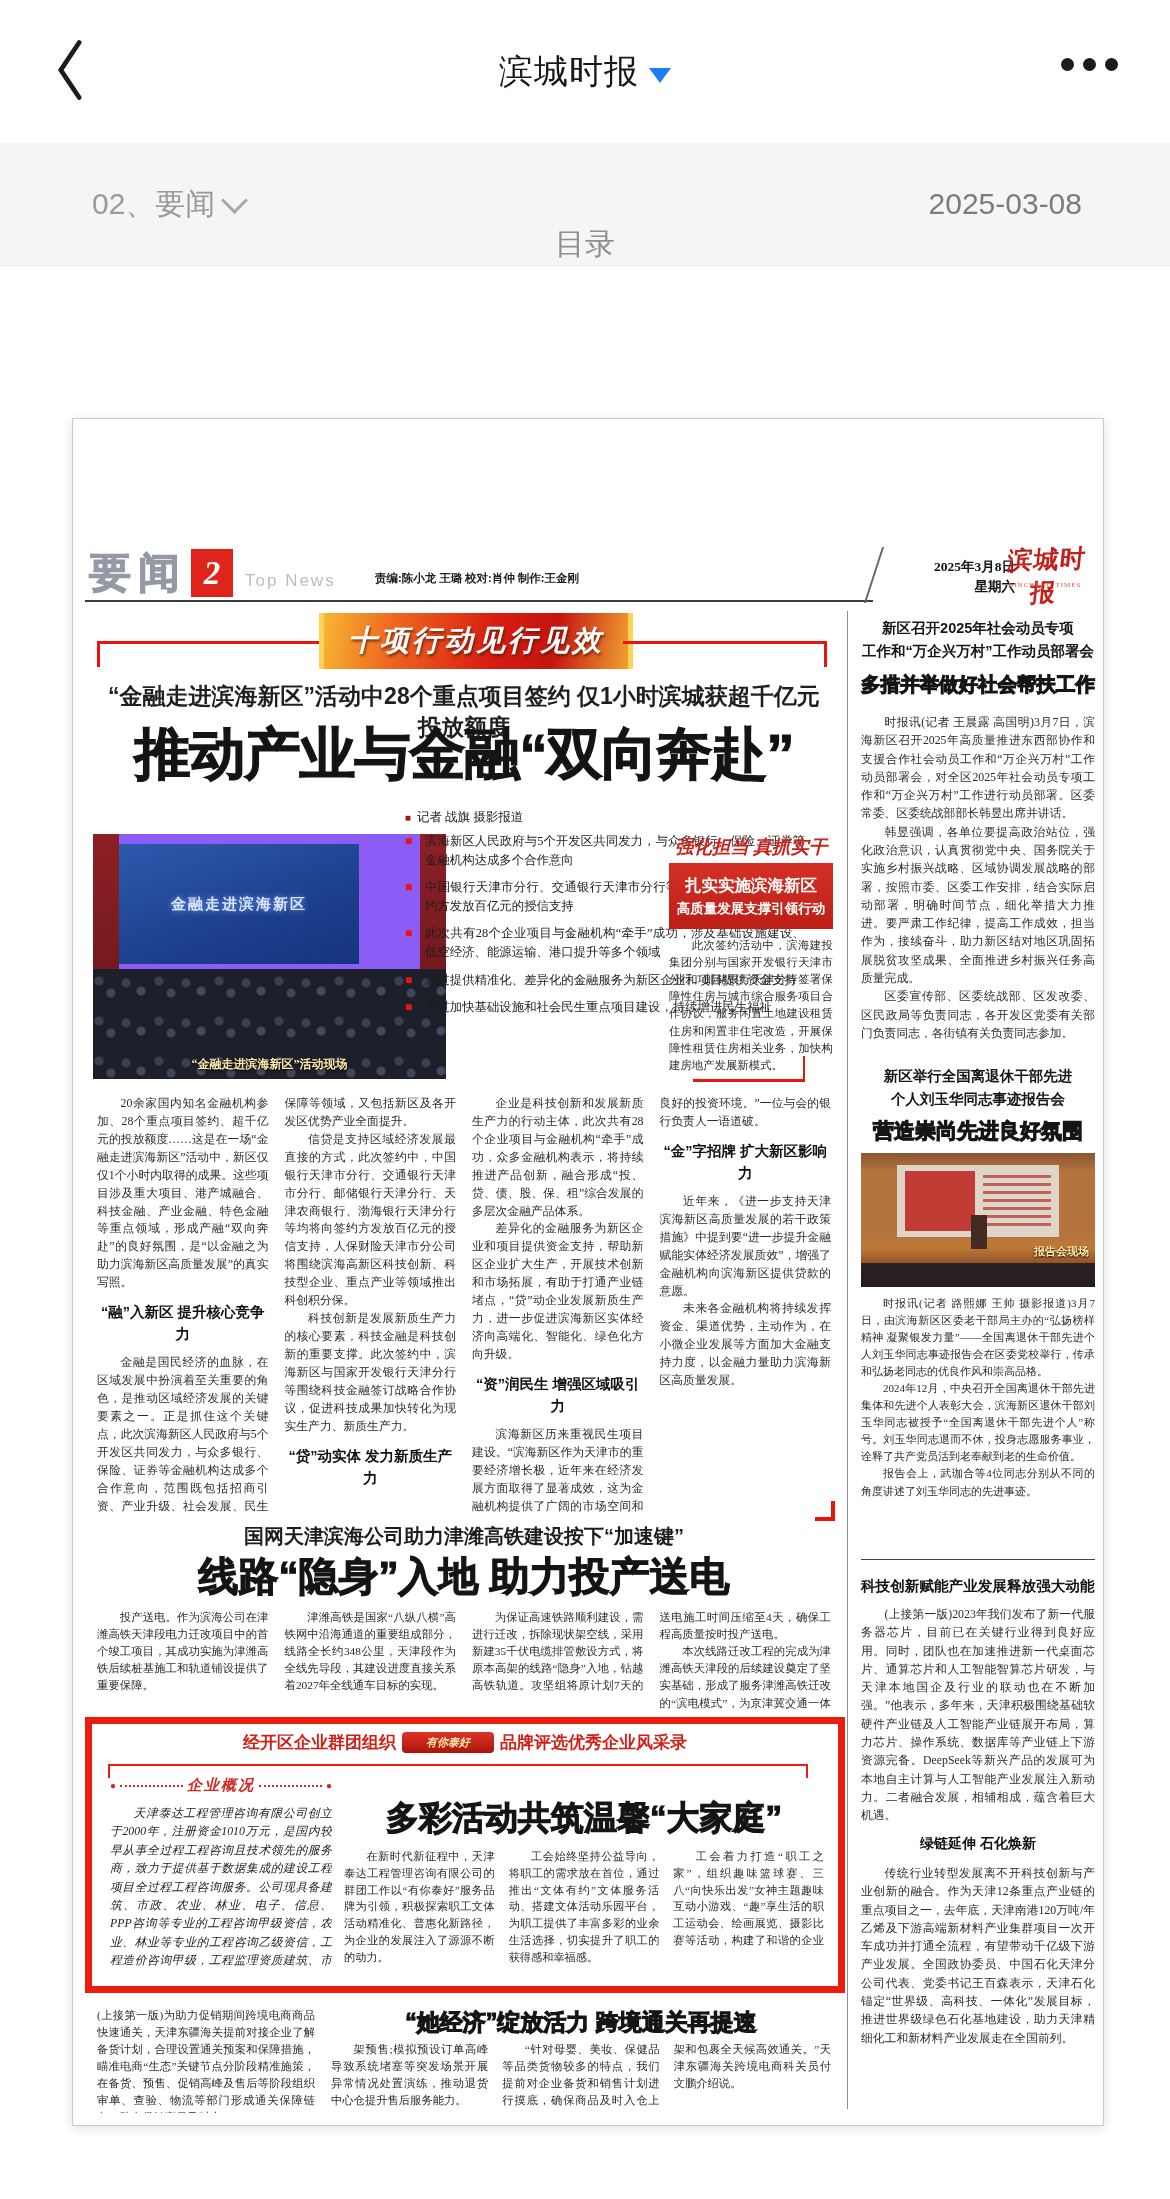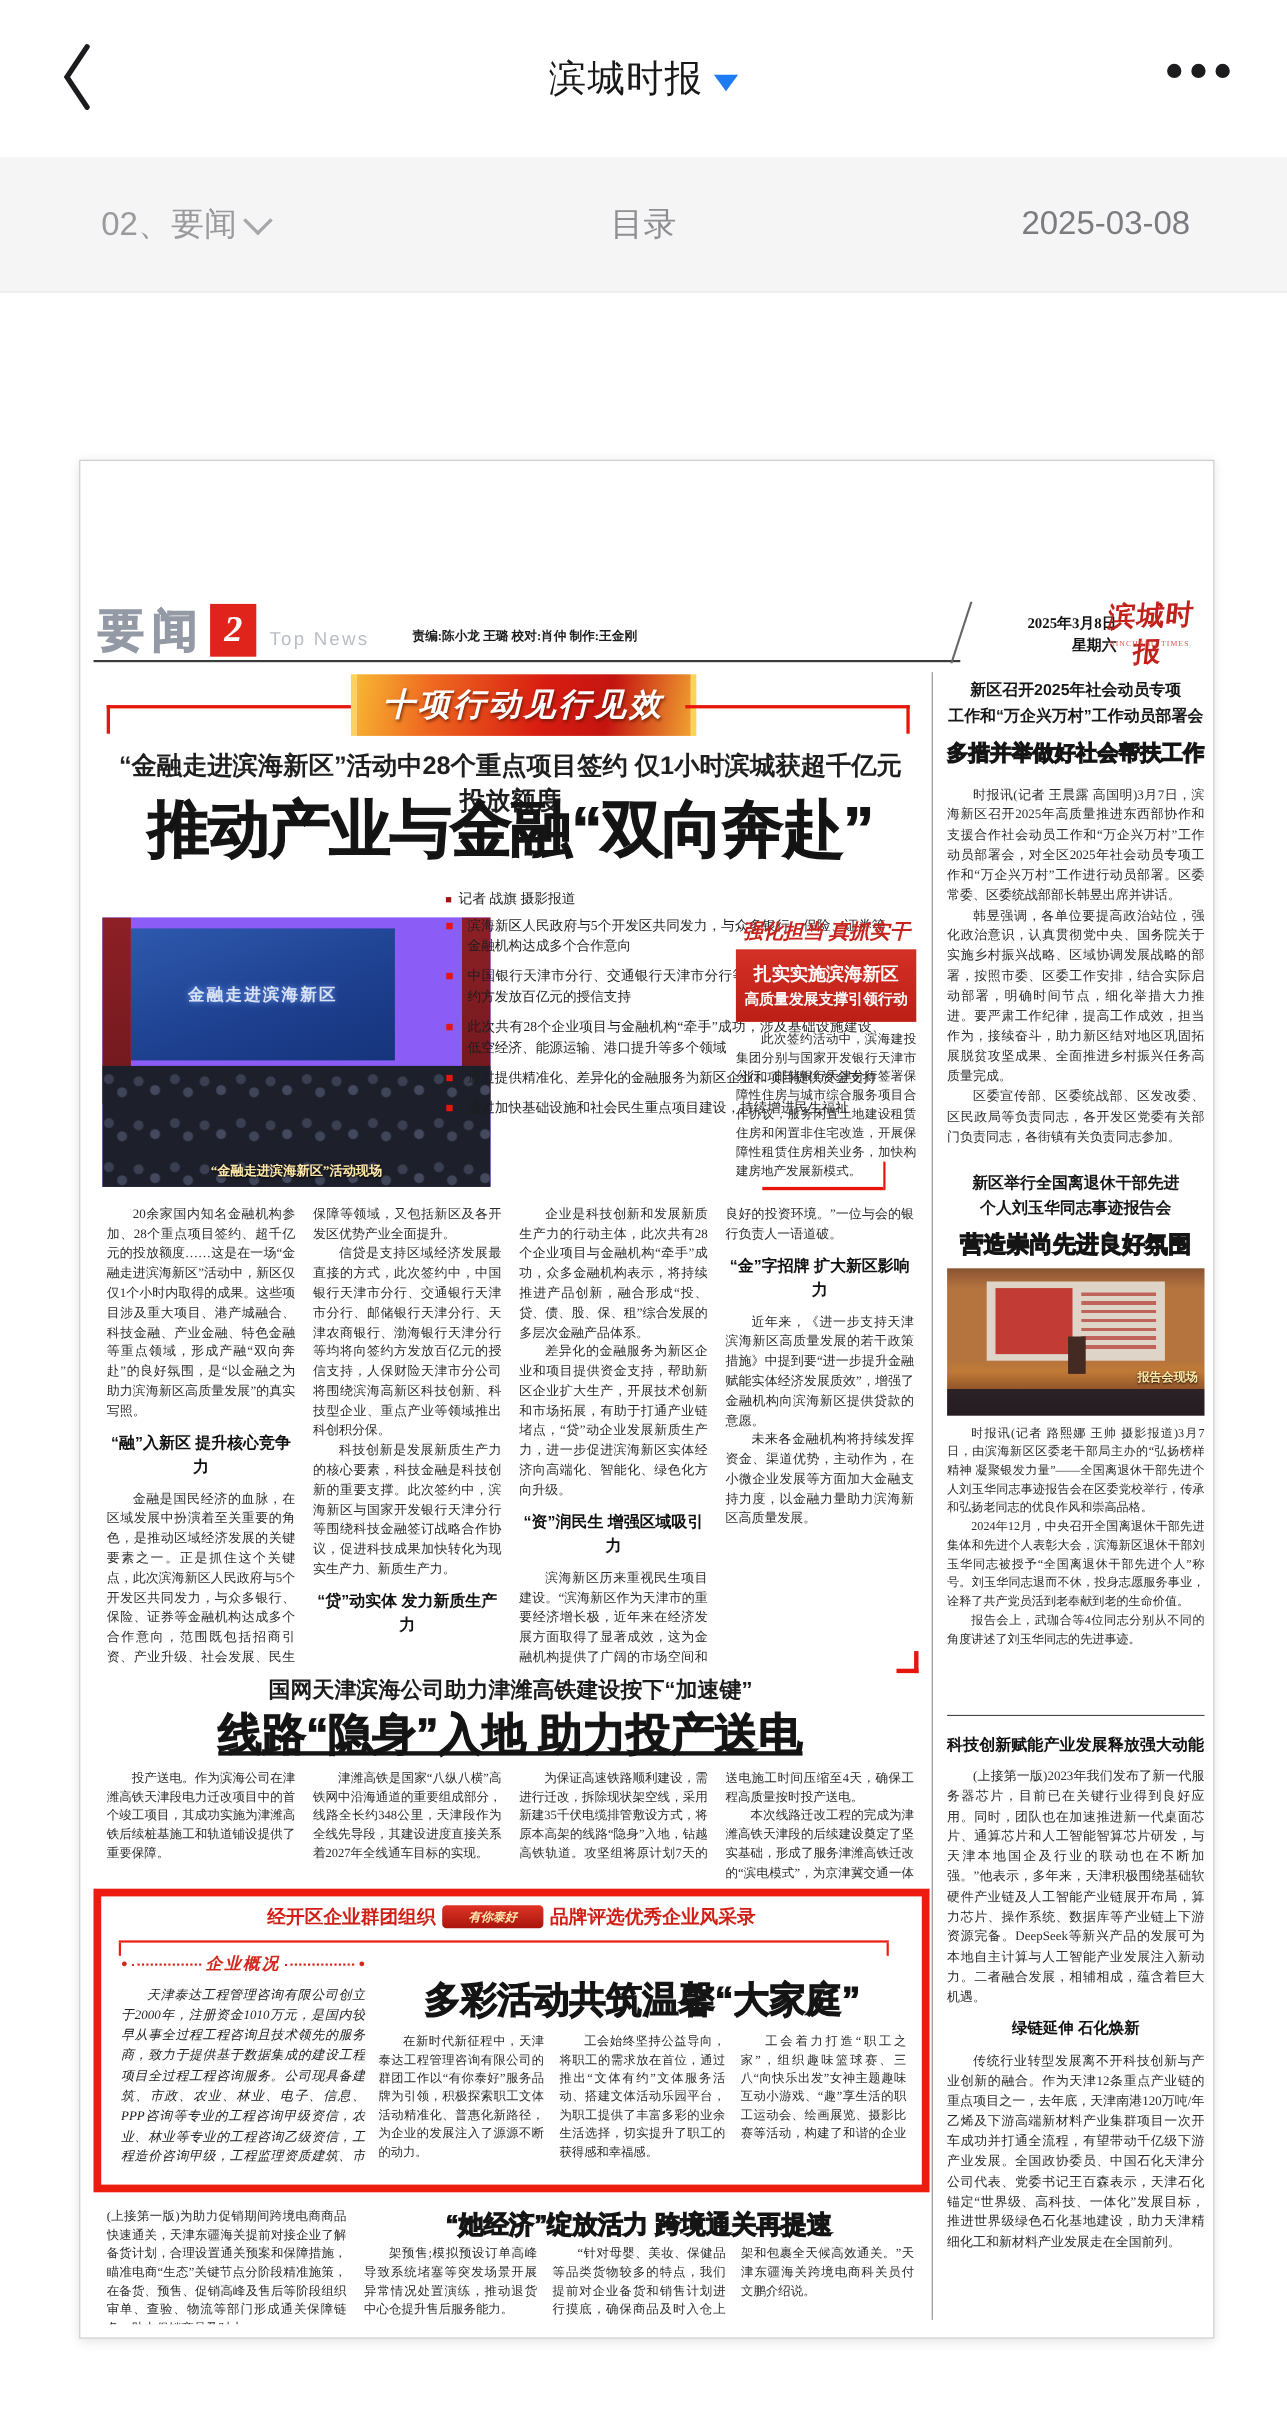--- a/index.html
+++ b/index.html
@@ -12,21 +12,21 @@
   .nav-title-wrap{position:absolute;left:0;top:0;width:1170px;height:143px;display:flex;align-items:center;justify-content:center;gap:10px;}
   .nav-title{font-size:34px;color:#18181a;font-weight:500;letter-spacing:1px;}
   .tri-down{width:0;height:0;border-left:11px solid transparent;border-right:11px solid transparent;border-top:15px solid #1d7bf4;margin-top:8px;}
   .nav-more{position:absolute;right:52px;top:58px;display:flex;gap:9px;cursor:pointer;}
   .nav-more i{width:13px;height:13px;border-radius:50%;background:#1c1c1e;display:block;}
 
   
   .tool{position:absolute;left:0;top:143px;width:1170px;height:122px;background:#f5f5f6;border-bottom:1px solid #e9e9ea;}
   .tool-sec{position:absolute;left:92px;top:0;height:122px;display:flex;align-items:center;gap:10px;color:#9a9a9e;font-size:30px;cursor:pointer;}
   .caret{width:16px;height:16px;border-right:3px solid #a7a7ab;border-bottom:3px solid #a7a7ab;transform:rotate(45deg);margin-top:-8px;}
-  .tool-toc{position:absolute;left:0;width:1170px;height:122px;display:flex;align-items:center;justify-content:center;color:#8f8f93;font-size:30px;cursor:pointer;}
+  .tool-toc{position:absolute;left:0;width:1170px;height:122px;display:flex;align-items:flex-end;justify-content:center;color:#8f8f93;font-size:30px;cursor:pointer;}
   .tool-date{position:absolute;right:88px;top:0;height:122px;display:flex;align-items:center;color:#7c7c80;font-size:30px;}
 
   
   .page{position:absolute;left:72px;top:418px;width:1030px;height:1706px;background:#fff;border:1px solid #c9c9c9;box-shadow:0 2px 10px rgba(0,0,0,.12);font-family:"Liberation Serif","DejaVu Serif",serif;color:#2b2b2b;}
   .hv{-webkit-text-stroke:1.1px #151515;}
 
   
   .mh-sec{left:16px;top:126px;font-size:42px;font-weight:900;color:#949aa5;letter-spacing:7px;font-family:"Liberation Sans",sans-serif;-webkit-text-stroke:1px #949aa5;}
   .mh-num{left:118px;top:130px;width:42px;height:48px;background:#e0241b;color:#fff;display:flex;align-items:center;justify-content:center;font-size:33px;font-style:italic;font-weight:700;font-family:"Liberation Serif",serif;}
   .mh-en{left:172px;top:152px;font-size:17px;color:#b9bdc4;letter-spacing:2px;font-family:"Liberation Sans",sans-serif;}
@@ -81,21 +81,21 @@
   .slogan-body{left:596px;top:518px;width:164px;height:146px;font-size:11.4px;line-height:1.5;text-align:justify;overflow:hidden;text-indent:2em;}
 
   
   .c4{left:24px;top:676px;width:734px;height:422px;column-count:4;column-gap:16px;column-fill:auto;overflow:hidden;font-size:11.8px;line-height:1.52;}
   .bp{margin:0;text-indent:2em;text-align:justify;}
   .sh{font-family:"Liberation Sans",sans-serif;font-weight:900;font-size:14.5px;text-align:center;margin:9px 0;color:#111;break-inside:avoid;}
   .endmark{left:742px;top:1082px;width:16px;height:16px;border-right:4px solid #e8150d;border-bottom:4px solid #e8150d;}
 
   
   .pw-kicker{left:24px;top:1104px;width:734px;text-align:center;font-size:20px;font-weight:700;color:#1d1d1d;font-family:"Liberation Sans",sans-serif;}
-  .pw-h1{left:24px;top:1130px;width:734px;text-align:center;font-size:40px;font-weight:900;color:#111;font-family:"Liberation Sans",sans-serif;text-decoration:underline;}
+  .pw-h1{left:24px;top:1130px;width:734px;text-align:center;font-size:40px;font-weight:900;color:#111;font-family:"Liberation Sans",sans-serif;}
   .pwc{left:24px;top:1190px;width:734px;height:104px;column-count:4;column-gap:16px;column-fill:auto;overflow:hidden;font-size:11.4px;line-height:1.5;}
 
   
   .fbox{left:12px;top:1298px;width:746px;height:262px;border:7px solid #ec1c0f;background:#fff;}
   .fb-banner{position:absolute;left:0;top:7px;width:100%;display:flex;align-items:center;justify-content:center;gap:6px;}
   .fb-banner .t{color:#cf1f16;font-size:17px;font-weight:900;font-family:"Liberation Sans",sans-serif;}
   .fb-logo{background:linear-gradient(#e03326,#a9150c);color:#ffe9b0;font-size:11px;font-weight:700;font-style:italic;padding:3px 24px;border-radius:4px;font-family:"Liberation Serif",serif;}
   .fb-brk{position:absolute;left:16px;top:40px;width:700px;border-top:2px solid #ec1c0f;}
   .fb-brk::before,.fb-brk::after{content:"";position:absolute;top:0;width:2px;height:12px;background:#ec1c0f;}
   .fb-brk::before{left:0;} .fb-brk::after{right:0;}

